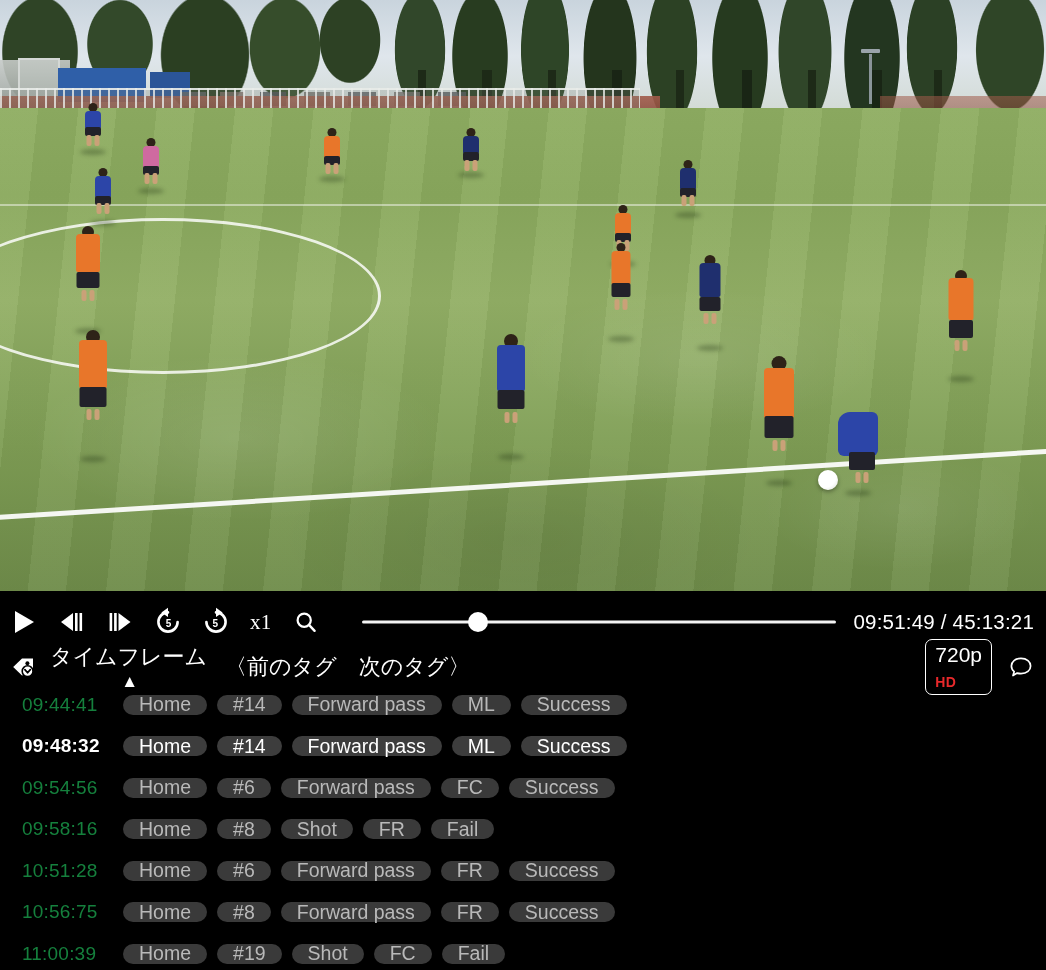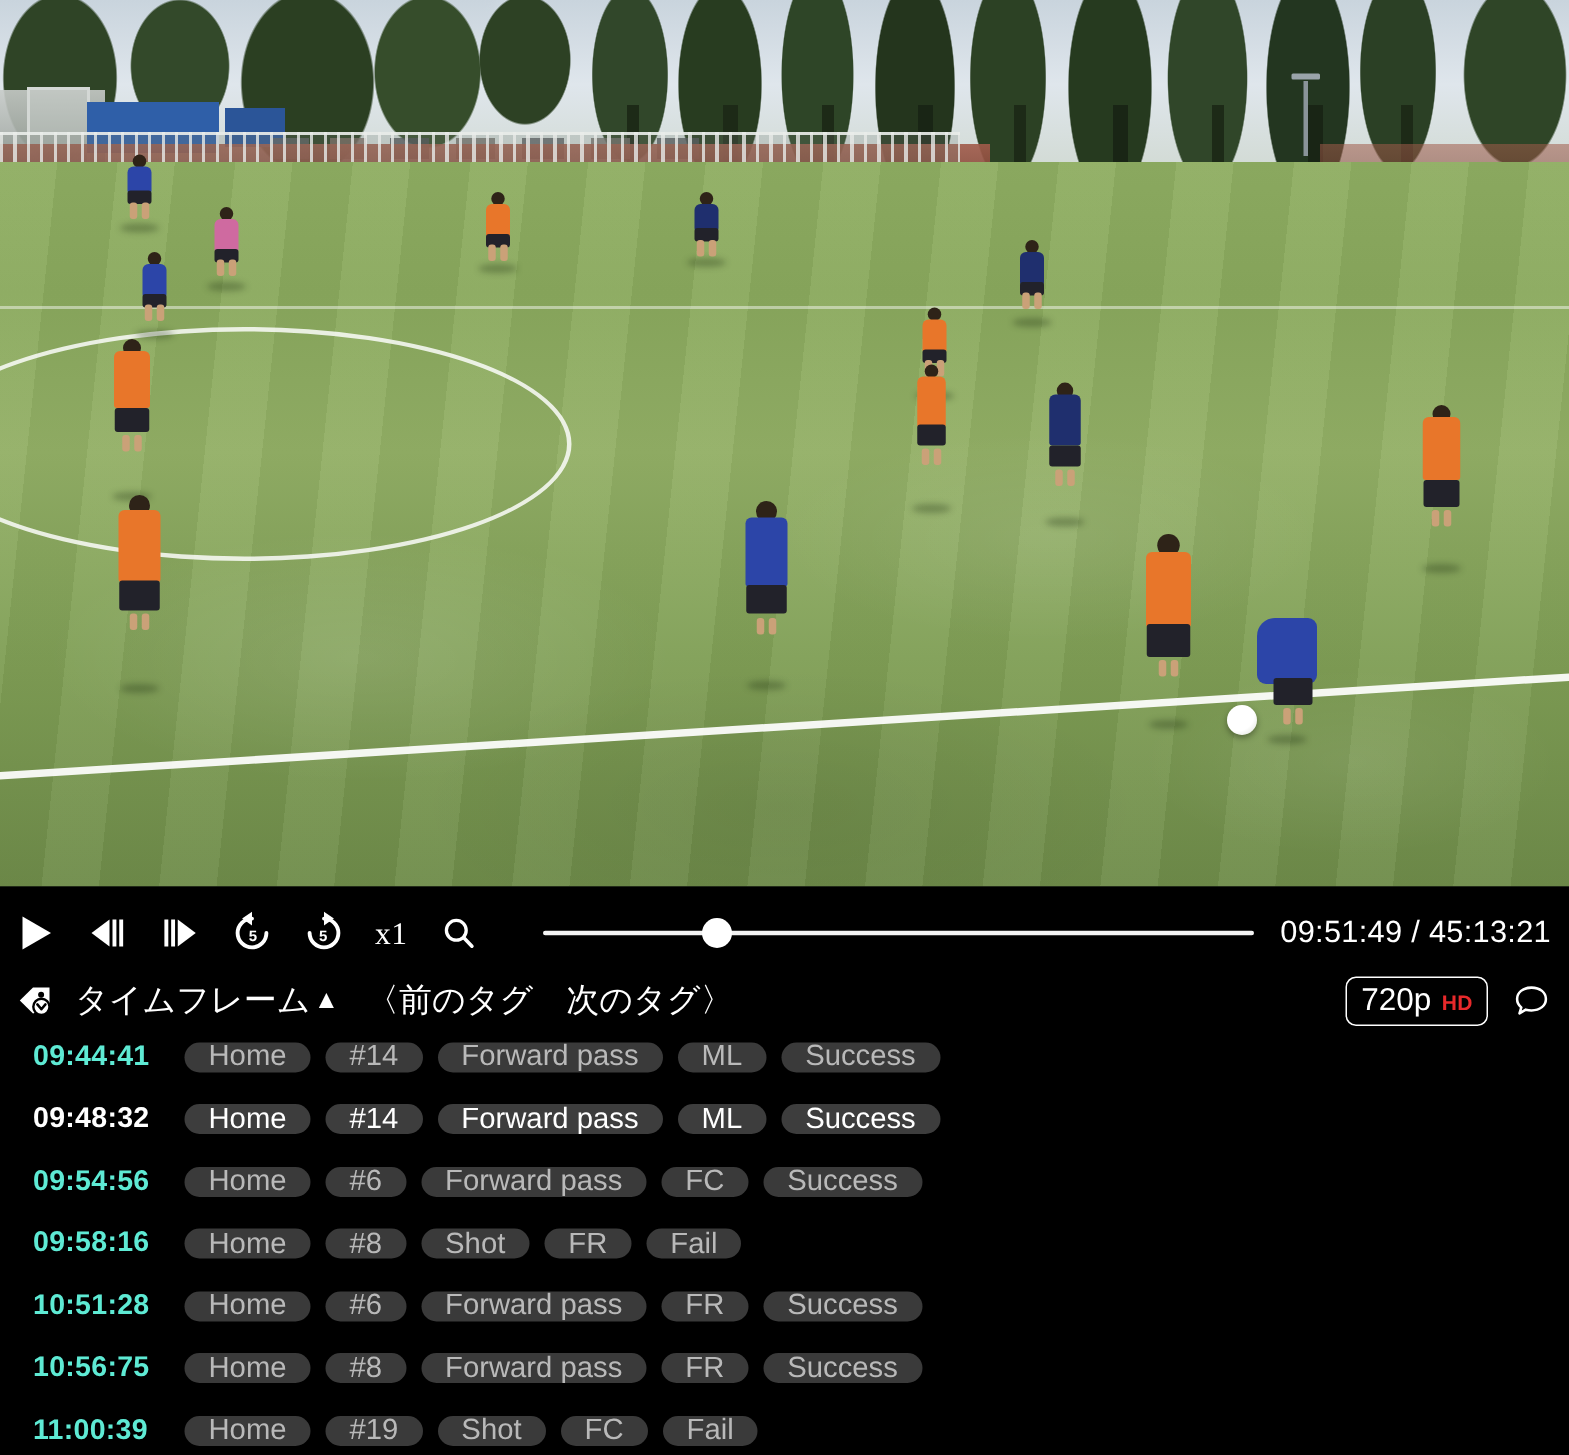--- a/index.html
+++ b/index.html
@@ -267,54 +267,54 @@
   .tagbar-left { display:flex; align-items:center; padding-left:8px; }
   .tag-icon-btn {
     width:34px; height:34px; display:flex; align-items:center; justify-content:center;
     cursor:pointer;
   }
   .jp-btn {
     color:#fff; font-size:22px; cursor:pointer; white-space:nowrap;
     font-family:"Liberation Sans","DejaVu Sans",sans-serif;
     display:flex; align-items:center;
   }
-  .timeframe-btn { margin-left:8px; }
+  .timeframe-btn { margin-left:8px;flex-direction:column; }
   .prevtag-btn { margin-left:18px; }
   .nexttag-btn { margin-left:22px; }
   .tri-up { font-size:17px; margin-left:2px; }
 
   .tagbar-right {
     margin-left:auto; display:flex; align-items:center; padding-right:10px; gap:14px;
   }
   .quality-badge {
     border:1.5px solid #fff; border-radius:7px;
     padding:3px 9px 4px 9px;
     display:flex; align-items:baseline; gap:7px;
     cursor:pointer;
+    flex-direction:column;
   }
   .quality-res { color:#fff; font-size:21px; }
   .quality-hd  { color:#e8292b; font-size:14px; font-weight:bold; letter-spacing:.3px; }
   .comment-btn { width:30px; height:30px; display:flex; align-items:center; justify-content:center; cursor:pointer; }
 
   
   .taglist {
     position:absolute; left:0; top:684px; width:1046px; height:286px;
     overflow:hidden;
   }
   .tag-row {
     display:flex; align-items:center;
     height:41.5px;
     padding-left:22px;
     cursor:pointer;
   }
   .tag-time {
     width:85px; flex:0 0 auto;
-    color:#5eead4; font-size:19px; letter-spacing:.2px;
+    color:#15803d; font-size:19px; letter-spacing:.2px;
     font-family:"Liberation Sans", sans-serif;
-    font-weight:bold;
   }
   .tag-row.selected .tag-time { color:#ffffff; font-weight:bold; }
   .pills { display:flex; align-items:center; gap:10px; margin-left:16px; }
   .pill {
     background:#3a3a3a;
     color:#b9b9b9;
     border-radius:17px;
     height:20px;
     padding:0 16px;
     display:flex; align-items:center; justify-content:center;

